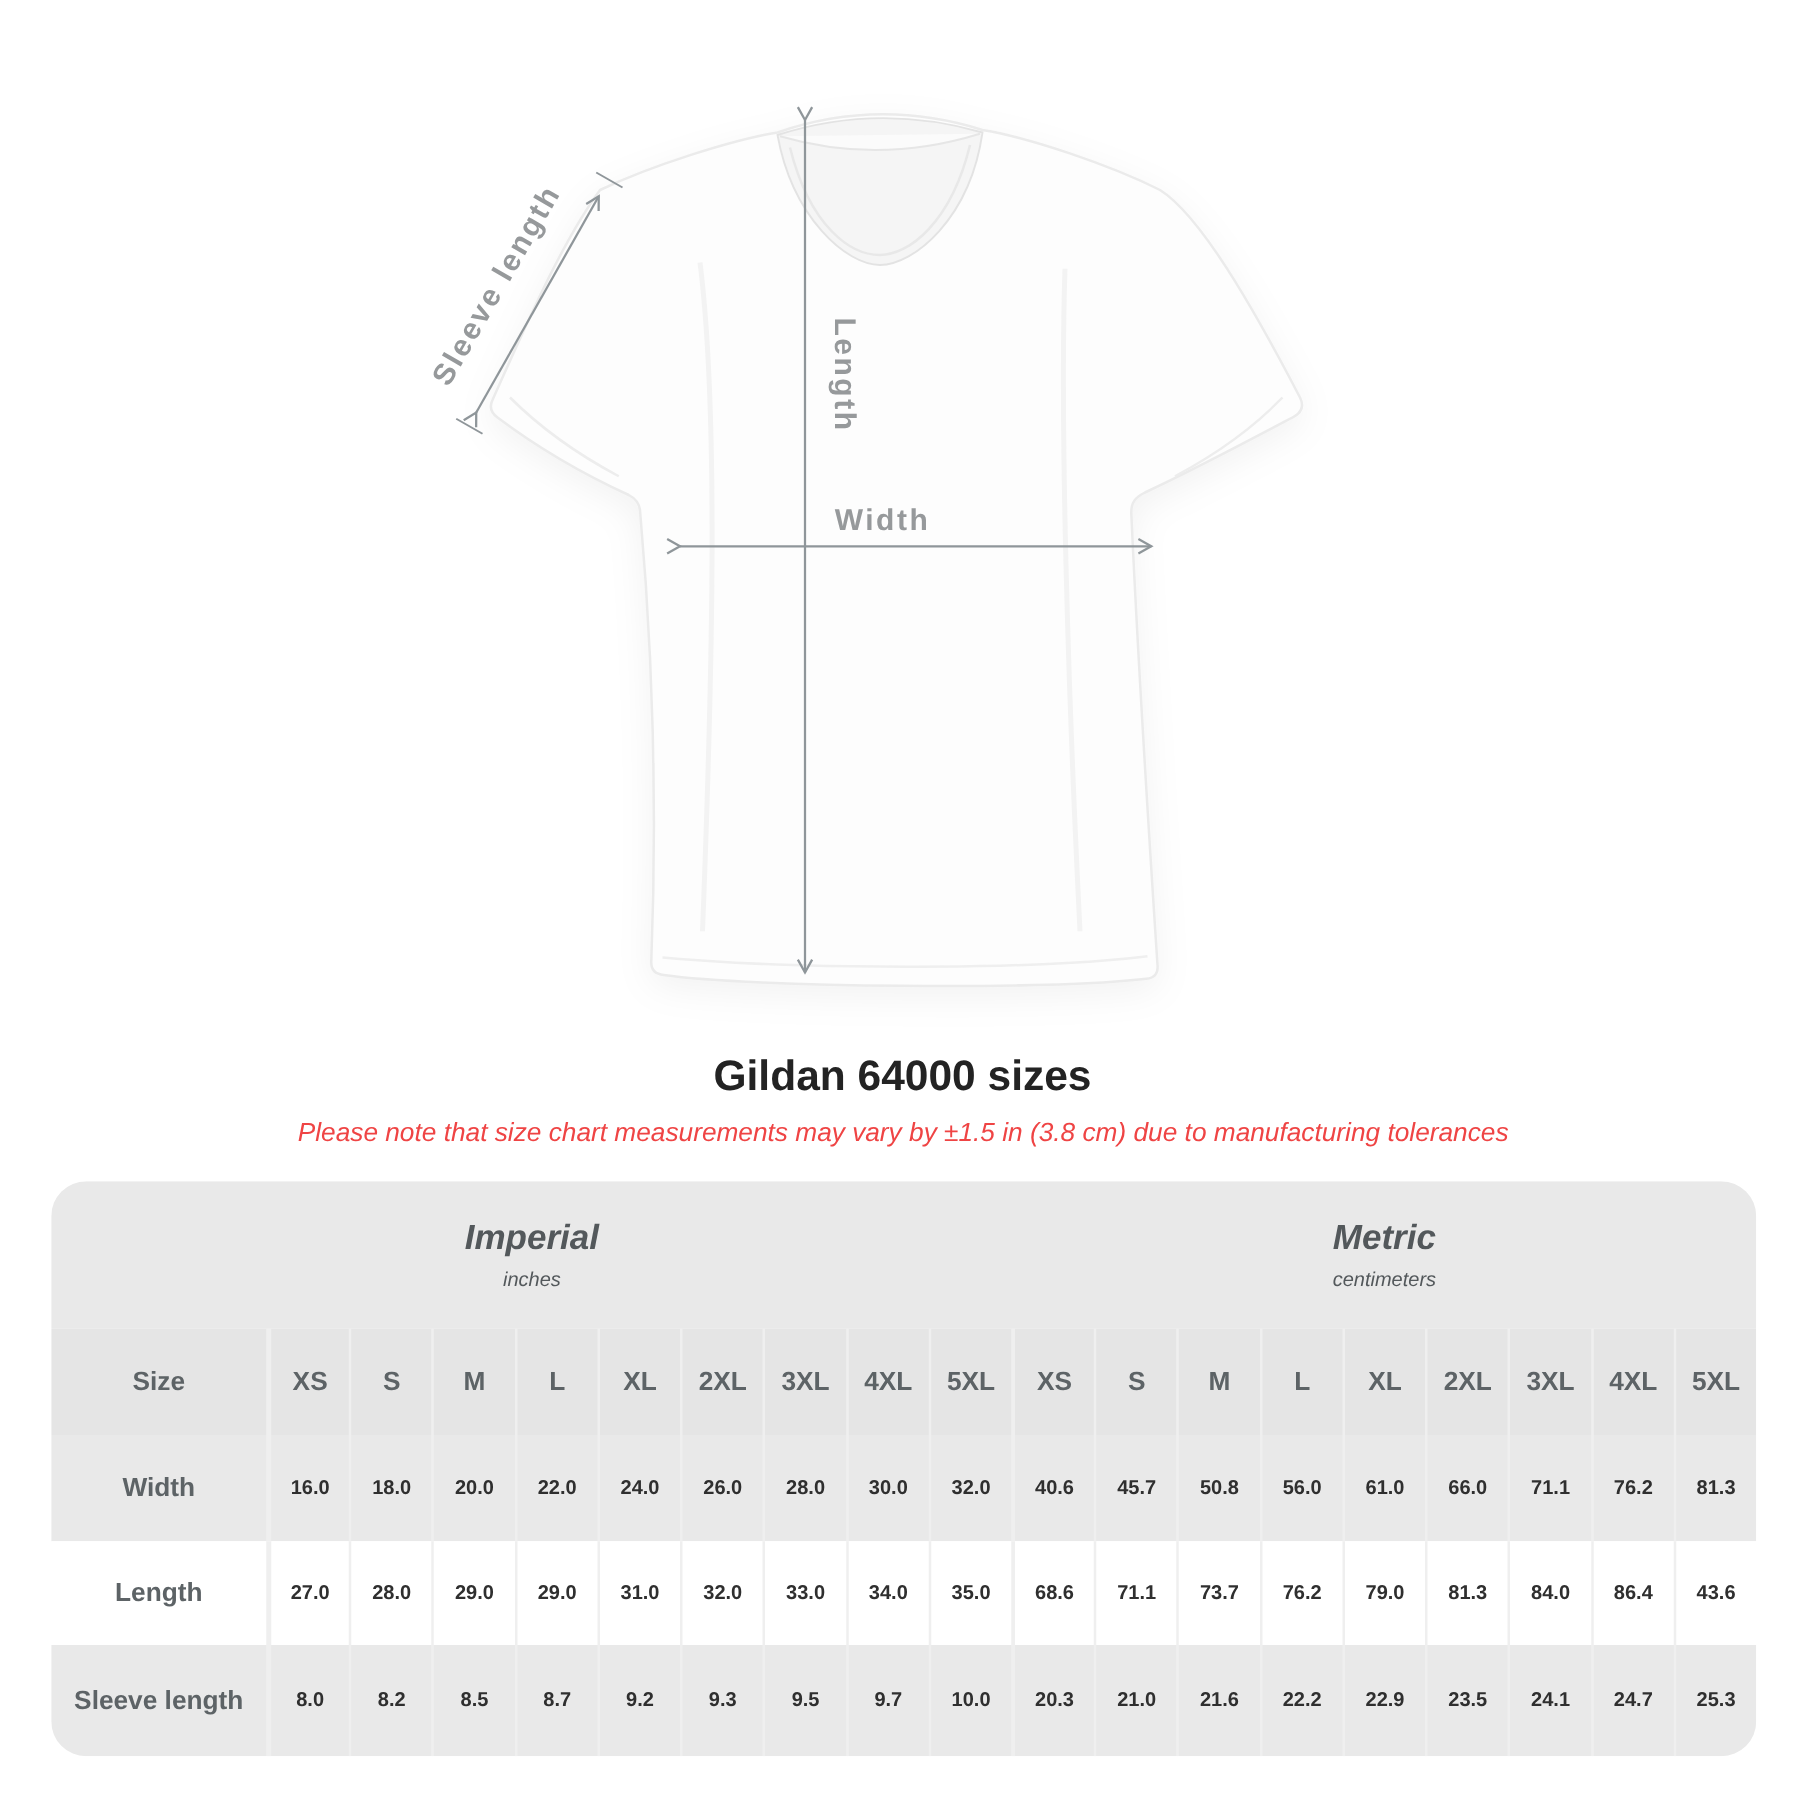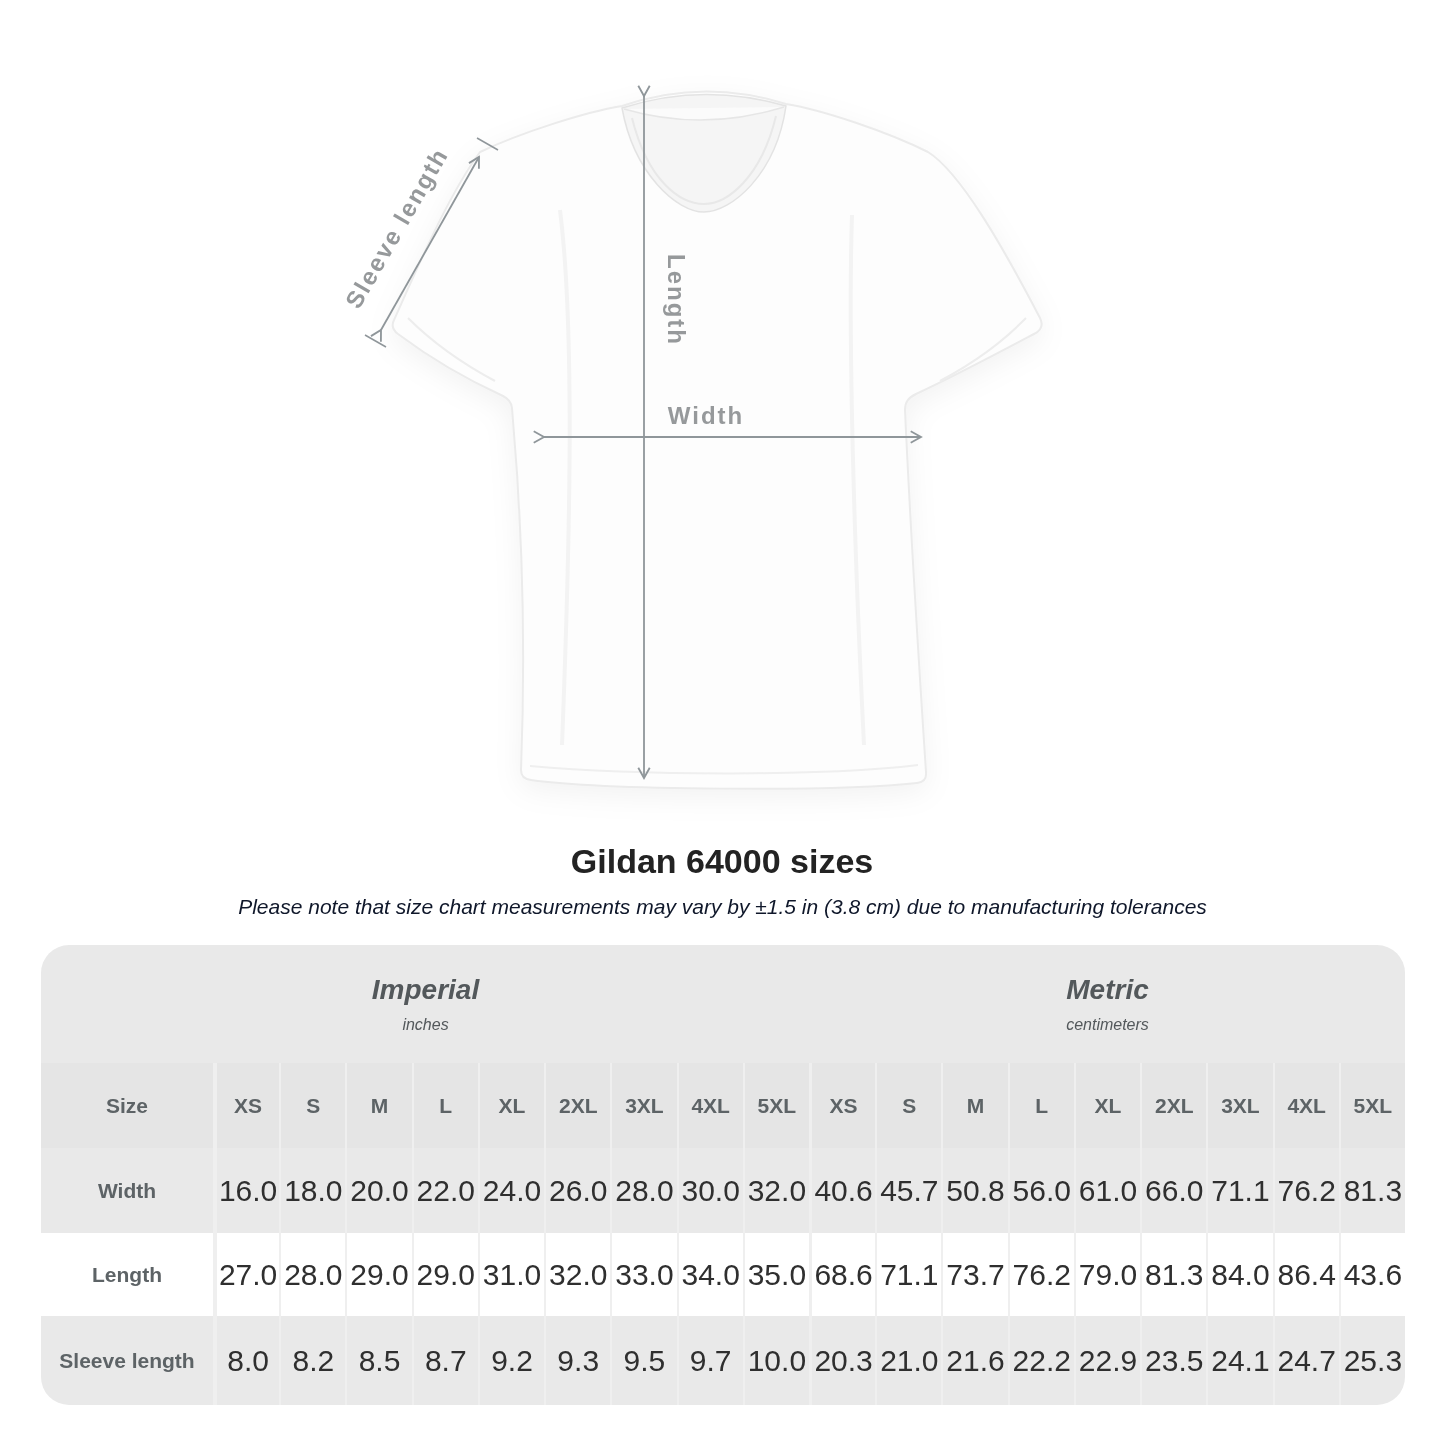--- a/index.html
+++ b/index.html
@@ -32,21 +32,21 @@
     text-align: center;
     font-size: 34px; font-weight: bold;
     color: #232323;
   }
   .subtitle {
     position: absolute; left: 0; top: 895px; width: 1445px;
     margin: 0;
     text-align: center;
     font-style: italic;
     font-size: 21px;
-    color: #0f172a;
+    color: #ef4444;
   }
 
   
   .size-table {
     position: absolute; left: 41px; top: 945px;
     width: 1364px; height: 460px;
     border-radius: 28px;
     overflow: hidden;
   }
   .unit-band {
@@ -87,22 +87,23 @@
   .cell:first-child { border-left: none; }
   .trow .cell:nth-child(2)  { border-left-width: 4px; }
   .trow .cell:nth-child(11) { border-left-width: 3px; }
 
   .cell.head, .cell.rlabel {
     font-weight: bold;
     font-size: 21px;
     color: #5d6366;
   }
   .cell.value {
-    font-size: 30px;
+    font-size: 16px;
     color: #2f2f2f;
+    font-weight: bold;
   }
 </style>
 </head>
 <body>
 
 <div class="diagram">
   <svg width="1445" height="835" viewBox="0 0 1445 835">
     <defs>
       <marker id="arrV" markerWidth="16" markerHeight="16" refX="11" refY="6" orient="auto" markerUnits="userSpaceOnUse" viewBox="0 0 14 12">
         <polyline points="2,1 11,6 2,11" fill="none" stroke="#8f969a" stroke-width="1.6"></polyline>

